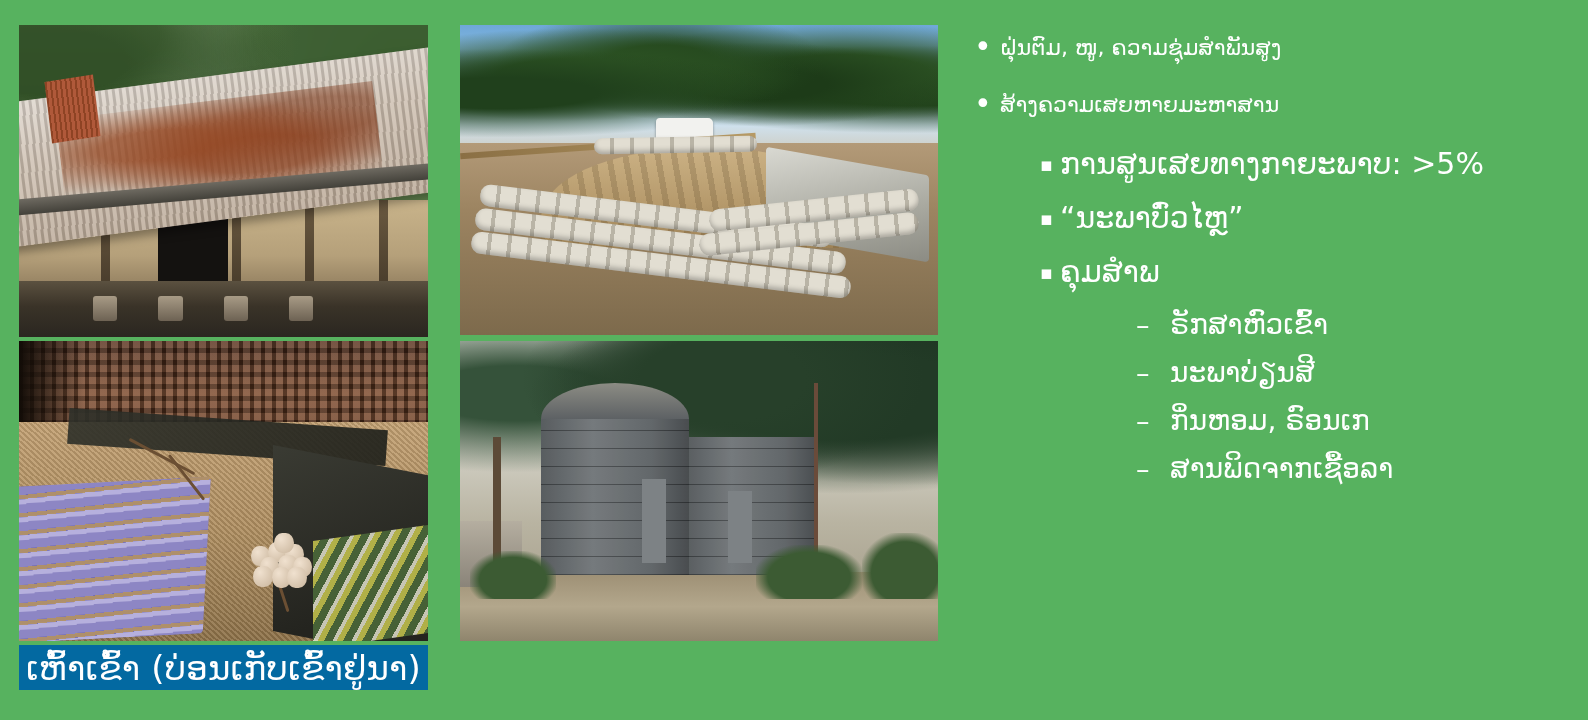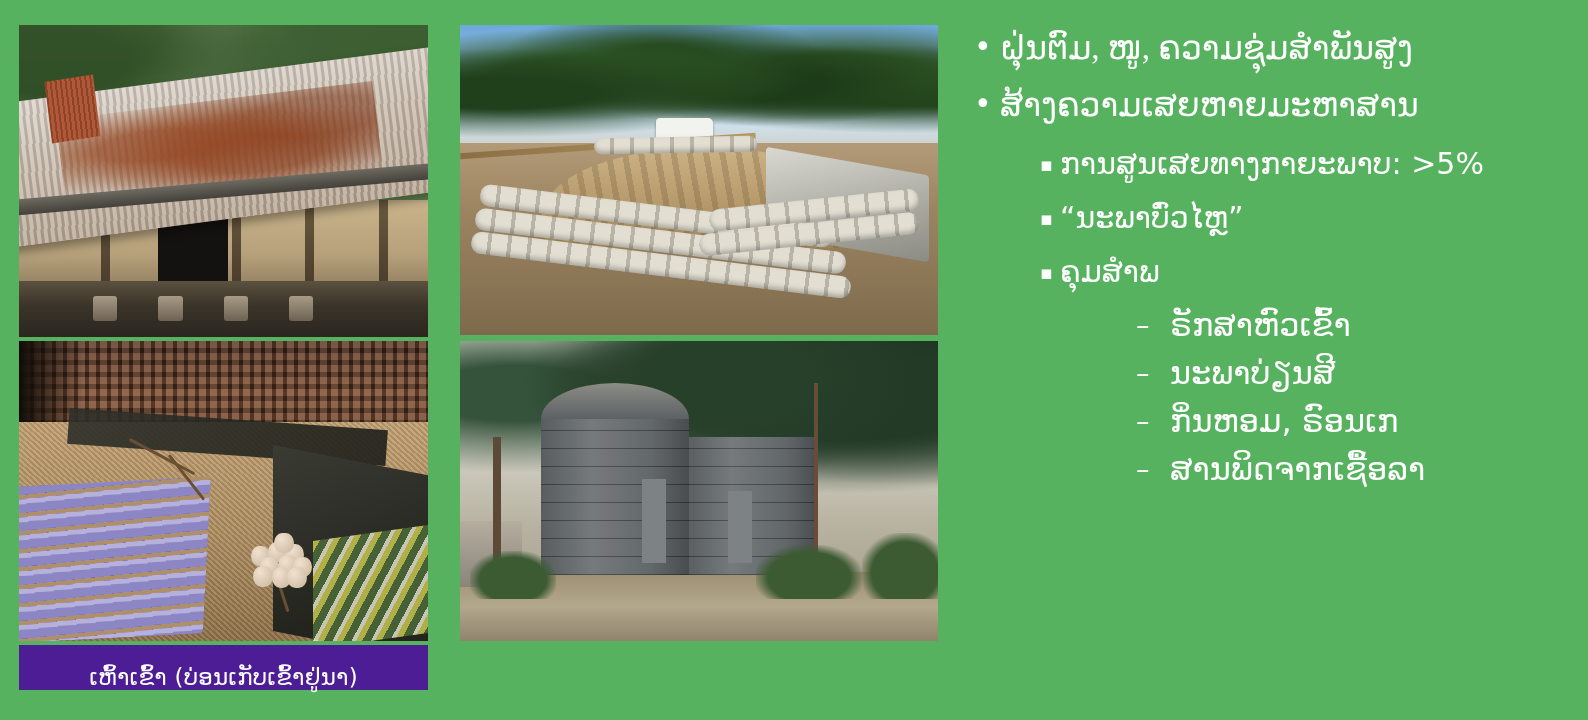--- a/index.html
+++ b/index.html
@@ -244,53 +244,53 @@
     background:linear-gradient(180deg,#b5aea0,#8a8479);
   }
   .p-rb .treetrunk{
     position:absolute; left:7%; bottom:22%; width:1.6%; height:46%;
     background:#5c4a37;
   }
 
   
   .caption{
     position:absolute;
-    background:#4c1d95;
+    background:#0369a1;
     color:#ffffff;
     display:flex;
-    align-items:flex-end;
+    align-items:center;
     justify-content:center;
-    font-size:23px;
+    font-size:34px;
     letter-spacing:.2px;
     white-space:nowrap;
   }
   .cap-left{  left:19px;  top:645px; width:409px; height:45px; }
   .cap-right{ left:460px; top:645px; width:490px; height:45px; }
 
   
   .content{
     position:absolute;
     left:968px; top:24px; width:610px; height:520px;
     color:#ffffff;
   }
   .b{ display:flex; align-items:flex-start; }
   .b .mk{ flex:0 0 auto; color:#fff; }
   .b .tx{ flex:1 1 auto; }
 
   .lvl1{ margin-bottom:9px; }
   .lvl1 .mk{ width:32px; font-size:30px; line-height:46px; text-align:left; padding-left:6px; }
-  .lvl1 .tx{ font-size:33px; line-height:48px;font-family:Liberation Serif, serif; }
+  .lvl1 .tx{ font-size:22px; line-height:48px; }
 
   .lvl2{ margin-left:72px; margin-bottom:12px; }
   .lvl2 .mk{ width:20px; font-size:19px; line-height:42px; }
   .lvl2 .tx{ font-size:30px; line-height:42px; }
 
   .lvl3{ margin-left:168px; margin-bottom:8px; }
   .lvl3 .mk{ width:34px; font-size:27px; line-height:40px; }
-  .lvl3 .tx{ font-size:32px; line-height:40px; }
+  .lvl3 .tx{ font-size:28px; line-height:40px; }
 
   .sp-top{ margin-top:14px; }
 </style>
 </head>
 <body>
 
 <div class="slide">
 
   <div class="photo p-lt">
     <div class="scene">

